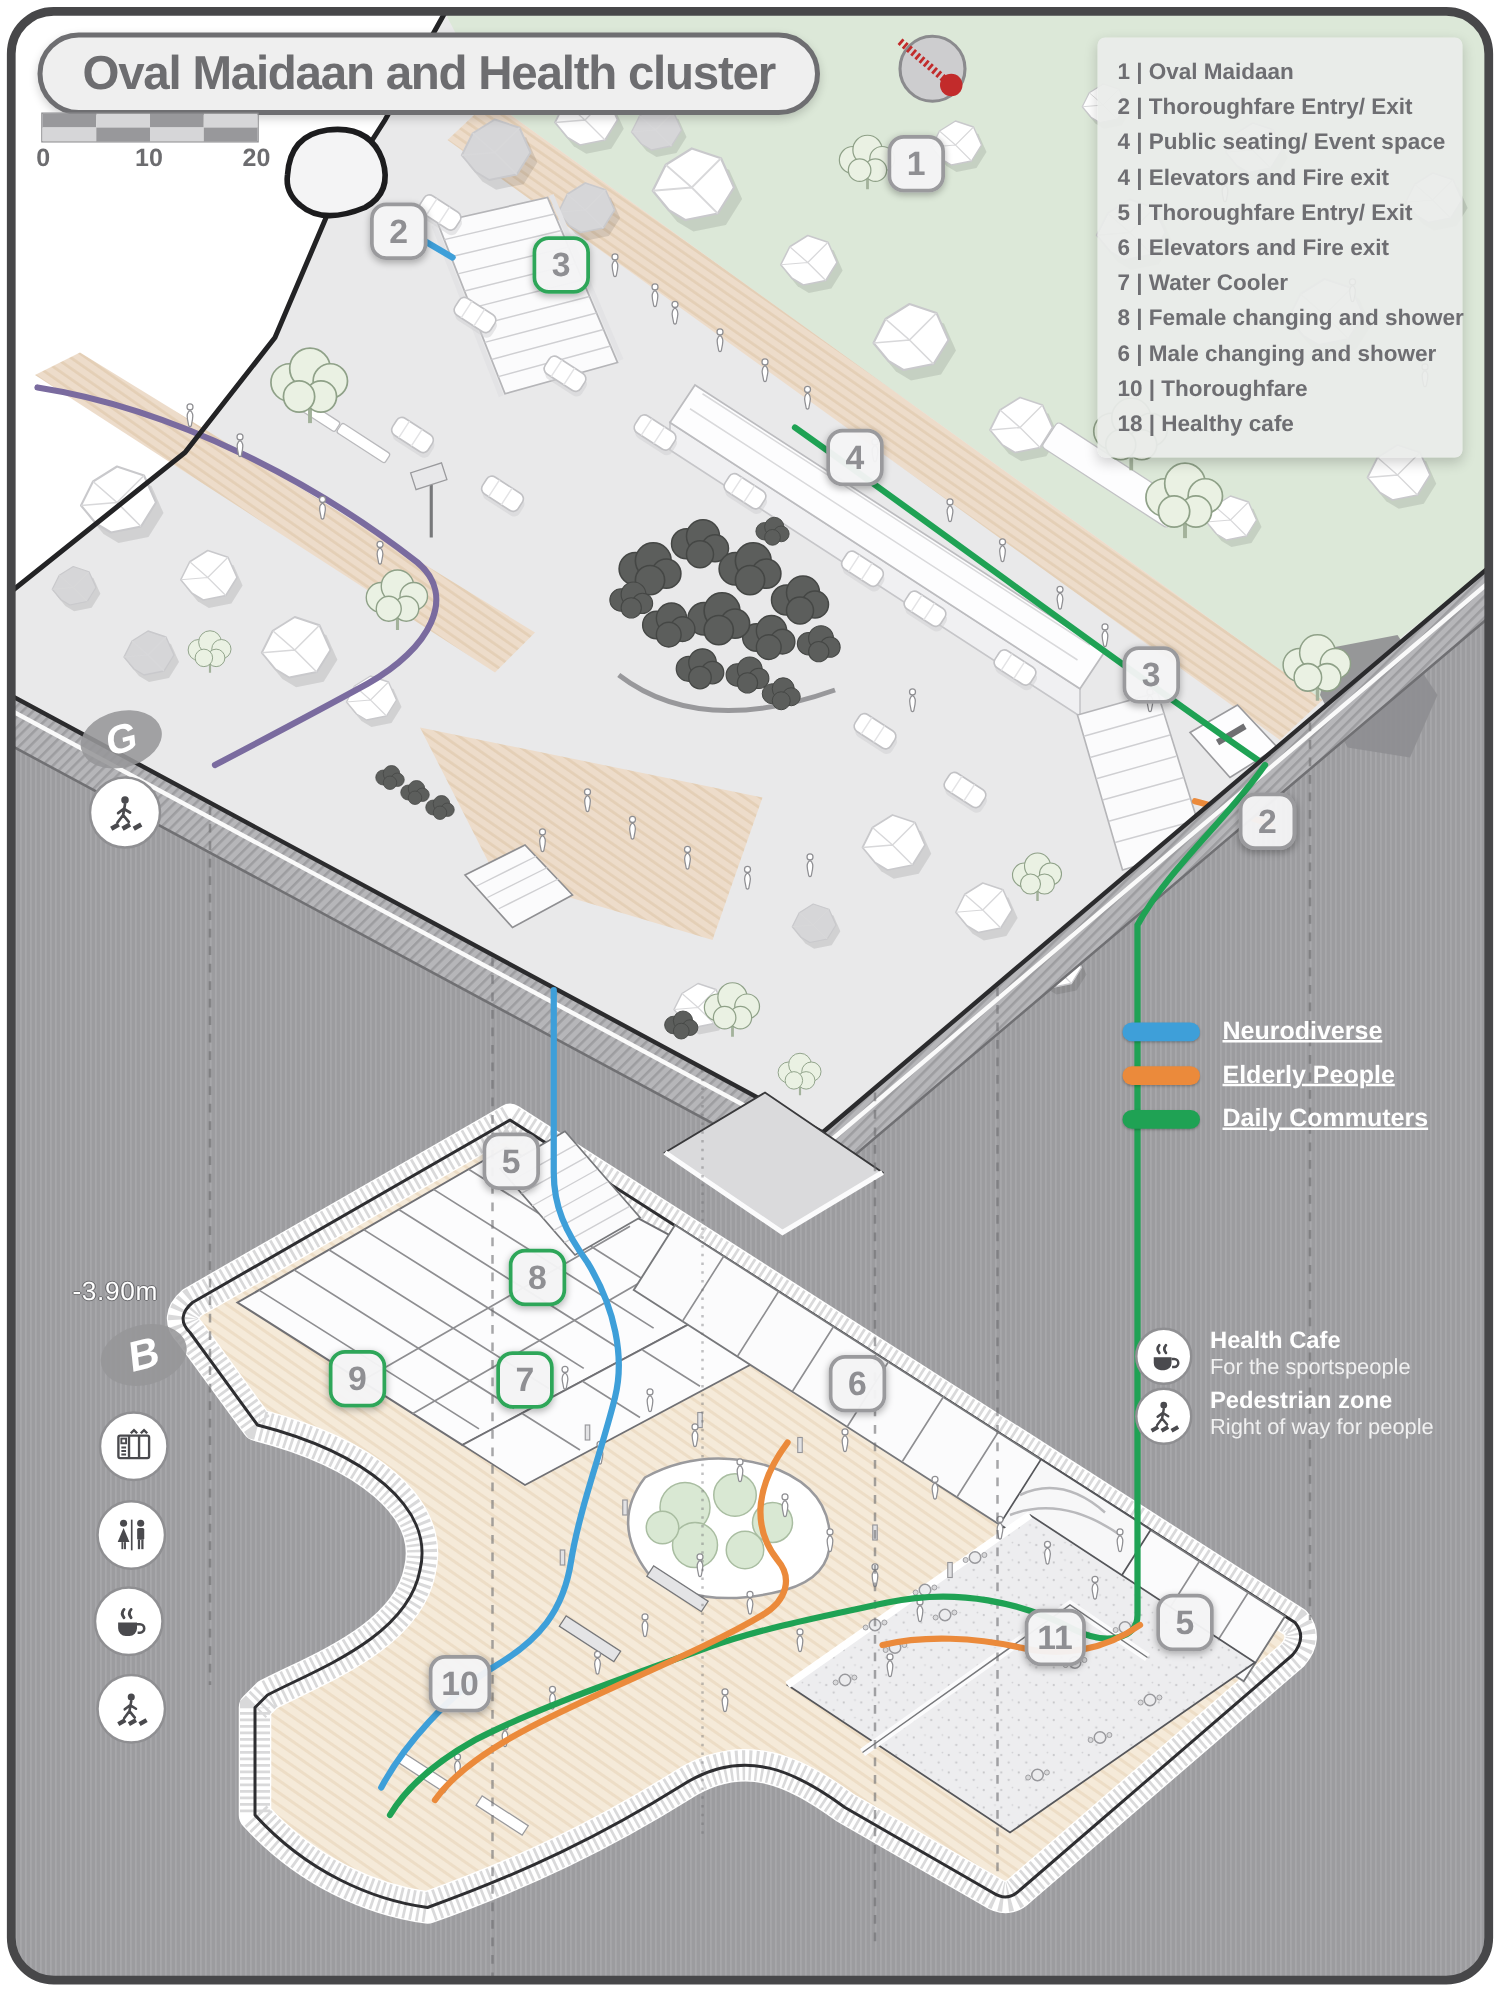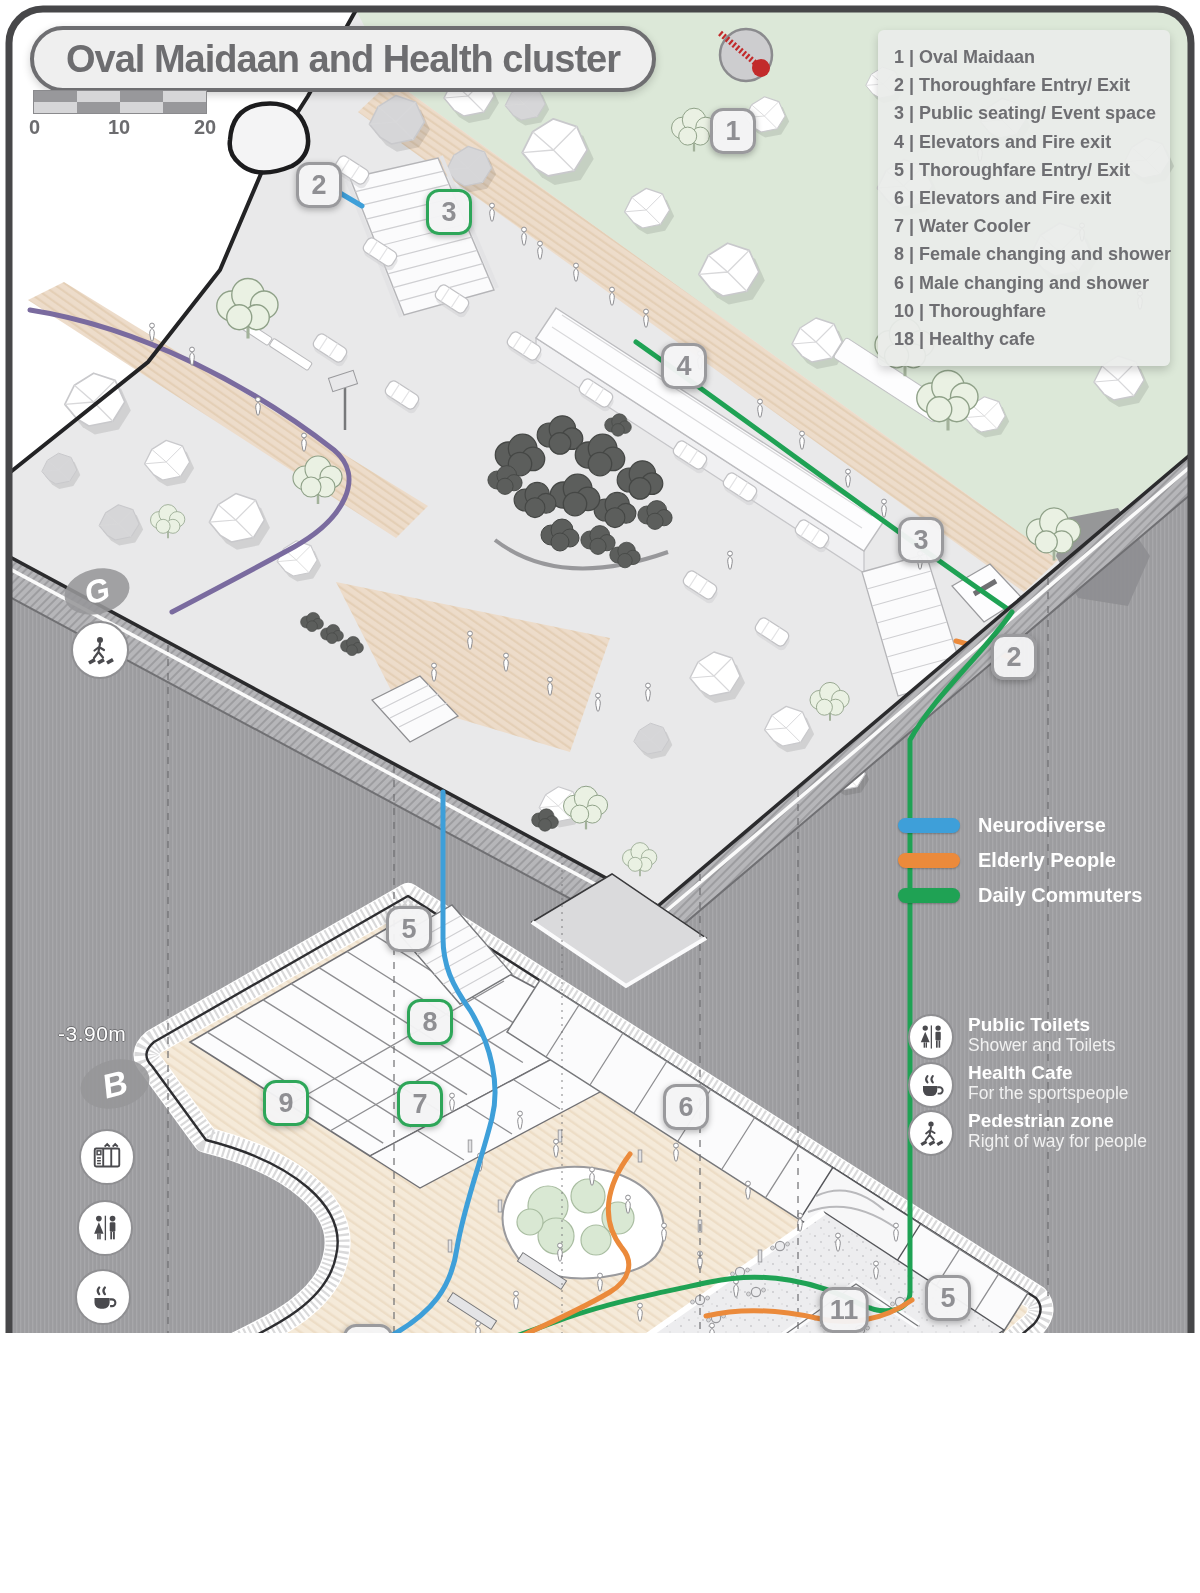--- a/index.html
+++ b/index.html
@@ -1,16 +1,16 @@
 <!DOCTYPE html>
 <html><head>
 <meta charset="utf-8">
 <style>
   html,body{margin:0;padding:0;background:#ffffff;font-family:"Liberation Sans",sans-serif;}
-  .stage{position:relative;width:1200px;height:1333px;overflow:hidden;}
+  .stage{position:relative;width:1200px;height:1593px;overflow:hidden;}
   .scene{position:absolute;left:0;top:0;}
 
   
   .title-pill{position:absolute;left:30px;top:26px;height:58px;display:flex;align-items:center;
     padding:0 32px;background:#efefef;border:4px solid #6e6e71;border-radius:40px;
     box-shadow:0 3px 8px rgba(0,0,0,.18);}
   .title-pill span{font-size:38px;font-weight:bold;color:#6d6d70;letter-spacing:-1px;white-space:nowrap;}
 
   .scalebar{position:absolute;left:33px;top:90px;width:172px;height:22px;border:1px solid #8a8a8d;
     display:flex;flex-wrap:wrap;}
@@ -21,21 +21,21 @@
   .compass{position:absolute;left:714px;top:25px;width:64px;height:64px;}
 
   .legend-card{position:absolute;left:878px;top:30px;width:292px;box-sizing:border-box;
     background:rgba(233,236,234,.93);border-radius:6px;padding:13px 16px;
     box-shadow:0 4px 10px rgba(0,0,0,.18);}
   .legend-row{font-size:18px;font-weight:bold;color:#6e6e72;line-height:28.2px;white-space:nowrap;}
 
   .route-row{position:absolute;display:flex;align-items:center;gap:18px;}
   .route-pill{width:62px;height:15px;border-radius:8px;box-shadow:0 1px 2px rgba(0,0,0,.25);}
   .route-pill.blue{background:#3E9FD9;} .route-pill.orange{background:#EB8A3B;} .route-pill.green{background:#1FA254;}
-  .route-label{font-size:20px;font-weight:bold;color:#ffffff;white-space:nowrap;}
+  .route-label{font-size:20px;font-weight:bold;color:#ffffff;white-space:nowrap;text-decoration:underline;}
 
   .amen-row{position:absolute;display:flex;gap:14px;align-items:flex-start;}
   .round-icon{width:46px;height:46px;border-radius:50%;background:#fff;border:2.5px solid #8f8f92;
     box-sizing:border-box;display:flex;align-items:center;justify-content:center;flex:none;}
   .round-icon svg{display:block;}
   .amen-title{font-size:19px;font-weight:bold;color:#ffffff;line-height:21px;white-space:nowrap;}
   .amen-sub{font-size:17.5px;color:#f1f1f1;line-height:21px;white-space:nowrap;}
 
   .level-oval{position:absolute;display:flex;align-items:center;justify-content:center;
     background:rgba(150,150,153,.88);border-radius:50%;color:#fff;font-weight:bold;}
@@ -451,21 +451,21 @@
   <svg width="64" height="64" viewBox="0 0 64 64">
     <circle cx="32" cy="30" r="26" fill="#cdcdcf" stroke="#8b8b8e" stroke-width="2.5"></circle>
     <line x1="6" y1="8" x2="46" y2="42" stroke="#c22b2b" stroke-width="6" stroke-dasharray="2.2 2.2"></line>
     <circle cx="47" cy="43" r="9" fill="#c22b2b"></circle>
   </svg>
 </div>
 
 <div class="legend-card">
   <div class="legend-row">1 | Oval Maidaan</div>
   <div class="legend-row">2 | Thoroughfare Entry/ Exit</div>
-  <div class="legend-row">3 | Public seating/ Event space</div>
+  <div class="legend-row">4 | Public seating/ Event space</div>
   <div class="legend-row">4 | Elevators and Fire exit</div>
   <div class="legend-row">5 | Thoroughfare Entry/ Exit</div>
   <div class="legend-row">6 | Elevators and Fire exit</div>
   <div class="legend-row">7 | Water Cooler</div>
   <div class="legend-row">8 | Female changing and shower</div>
   <div class="legend-row">6 | Male changing and shower</div>
   <div class="legend-row">10 | Thoroughfare</div>
   <div class="legend-row">18 | Healthy cafe</div>
 </div>
 
@@ -475,39 +475,20 @@
 </div>
 <div class="route-row" style="left:898px;top:849px">
   <span class="route-pill orange"></span>
   <span class="route-label">Elderly People</span>
 </div>
 <div class="route-row" style="left:898px;top:884px">
   <span class="route-pill green"></span>
   <span class="route-label">Daily Commuters</span>
 </div>
 
-<div class="amen-row" style="left:908px;top:1014px">
-  <div class="round-icon">
-    <svg width="32" height="32" viewBox="0 0 36 36" fill="#4a4a4e">
-      <circle cx="11.5" cy="8" r="3"></circle>
-          <path d="M11.5,12 L6.5,24 h10 Z"></path>
-          <rect x="9.7" y="24" width="1.6" height="6"></rect>
-          <rect x="11.9" y="24" width="1.6" height="6"></rect>
-      <rect x="17.7" y="5" width="1.4" height="26"></rect>
-      <circle cx="26" cy="8" r="3"></circle>
-          <rect x="23" y="12" width="6" height="10" rx="1.3"></rect>
-          <rect x="23.6" y="22" width="1.9" height="8"></rect>
-          <rect x="26.5" y="22" width="1.9" height="8"></rect>
-    </svg>
-  </div>
-  <div>
-        <div class="amen-title">Public Toilets</div>
-       <div class="amen-sub">Shower and Toilets</div>
-      </div>
-</div>
 <div class="amen-row" style="left:908px;top:1110px">
   <div class="round-icon">
     <svg width="32" height="32" viewBox="0 0 36 36">
       <circle cx="18" cy="8" r="3" fill="#4a4a4e"></circle>
       <path d="M18,11.5 L16.5,20 M17,15 L12.5,18.5 M17,15 L22,18 M16.5,20 L12,26 M16.5,20 L21,25.5" stroke="#4a4a4e" stroke-width="2.2" fill="none" stroke-linecap="round"></path>
       <path d="M7,31 l6,-3.4 M16,31 l6,-3.4 M25,31 l6,-3.4" stroke="#4a4a4e" stroke-width="3.6" fill="none"></path>
     </svg>
   </div>
   <div>
         <div class="amen-title">Pedestrian zone</div>

